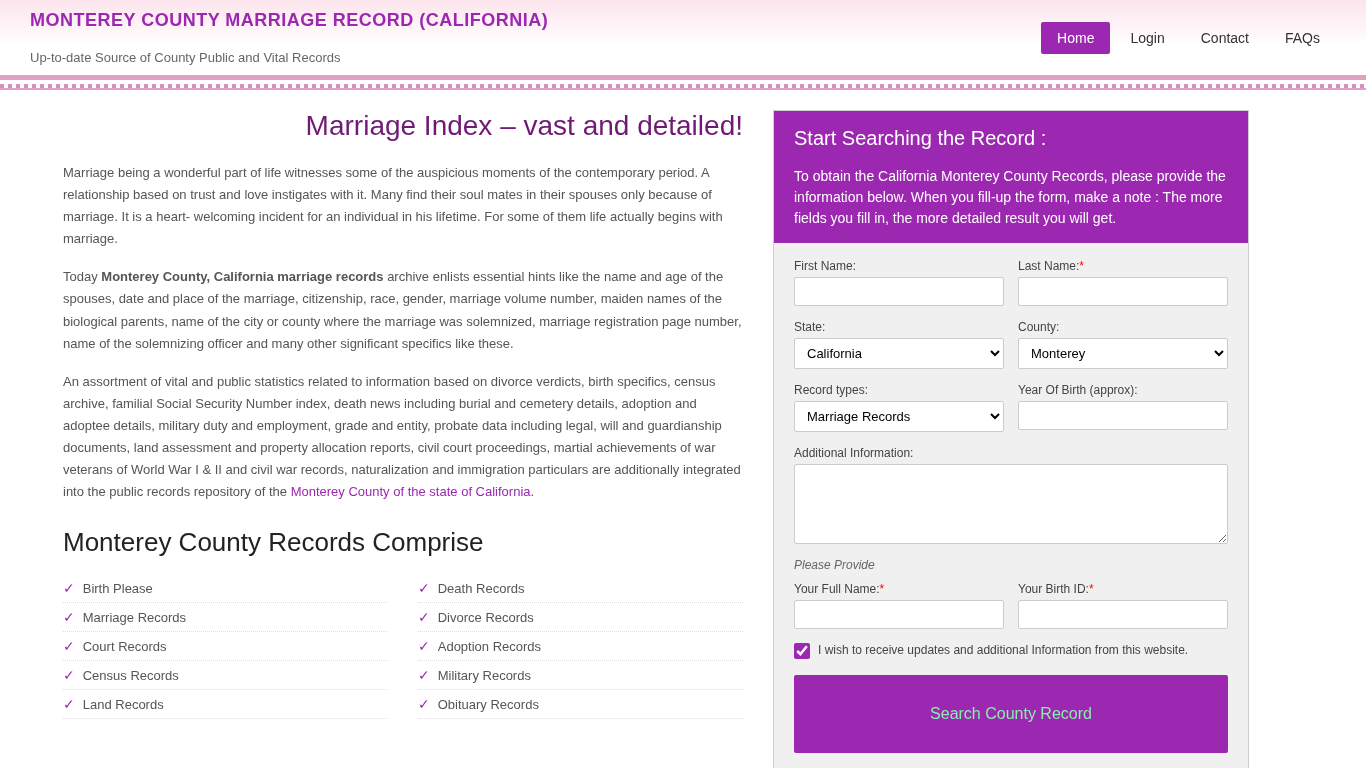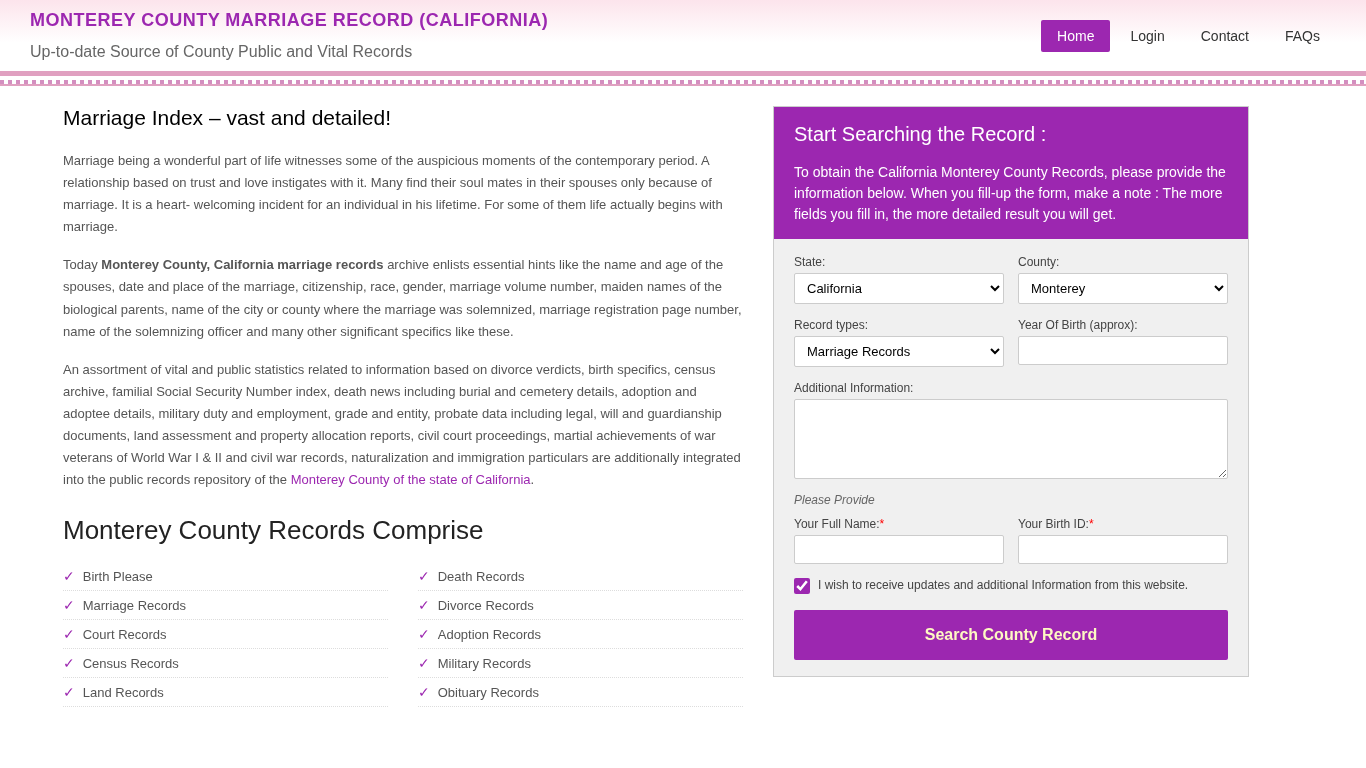--- a/index.html
+++ b/index.html
@@ -16,22 +16,22 @@
       background: linear-gradient(to bottom, #fce4ec, #fff 60%);
     }
     .header-left .site-title {
       color: #9c27b0;
       font-size: 18px;
       font-weight: bold;
       letter-spacing: 0.5px;
     }
     .header-left .site-subtitle {
       color: #666;
-      font-size: 16px;
-      margin-top: 12px;
+      font-size: 13px;
+      margin-top: 19px;
     }
     .header-nav {
       display: flex;
       gap: 4px;
       align-items: center;
     }
     .nav-item {
       padding: 8px 16px;
       cursor: pointer;
       font-size: 14px;
@@ -63,24 +63,25 @@
       padding: 0 30px;
       gap: 30px;
     }
 
     
     .left-content {
       flex: 1;
       max-width: 680px;
     }
     .left-content h1 {
-      font-size: 21px;
+      font-size: 28px;
       font-weight: 300;
-      color: #000000;
+      color: #701a75;
       margin-bottom: 20px;
+      text-align: right;
     }
     .left-content p {
       font-size: 13px;
       color: #555;
       line-height: 1.7;
       margin-bottom: 16px;
     }
     .left-content a {
       color: #9c27b0;
       text-decoration: none;
@@ -187,27 +188,27 @@
       color: #444;
     }
     .checkbox-row input[type="checkbox"] {
       width: 16px;
       height: 16px;
       accent-color: #9c27b0;
     }
     .search-btn {
       width: 100%;
       background: #9c27b0;
-      color: #fef9c3;
+      color: #86efac;
       border: none;
-      padding: 16px;
+      padding: 30px;
       font-size: 16px;
       cursor: pointer;
       border-radius: 2px;
-      font-weight: 700;
+      font-weight: 400;
     }
   </style>
 </head>
 <body>
 
 <div class="header">
   <div class="header-left">
     <div class="site-title">MONTEREY COUNTY MARRIAGE RECORD (CALIFORNIA)</div>
     <div class="site-subtitle">Up-to-date Source of  County Public and Vital Records</div>
   </div>
@@ -287,20 +288,34 @@
     </div>
   </div>
 
   <div class="right-panel">
     <div class="search-panel">
       <div class="search-panel-header">Start Searching the Record :</div>
       <div class="search-panel-desc">To obtain the California Monterey County Records, please provide the information below. When you fill-up the form, make a note : The more fields you fill in, the more detailed result you will get.</div>
       <div class="search-form">
 
         
+        <div class="form-row">
+          <div class="form-group">
+            <label>
+              <span>First Name:</span>
+            </label>
+            <input type="text" style="">
+          </div>
+          <div class="form-group">
+            <label>
+              <span>Last Name:</span><span class="required">*</span>
+            </label>
+            <input type="text" style="">
+          </div>
+        </div>
 
         
         <div class="form-row">
           <div class="form-group">
             <label>State:</label>
             <select>
               <option>California</option>
               <option>New York</option>
               <option>Texas</option>
               <option>Florida</option>

